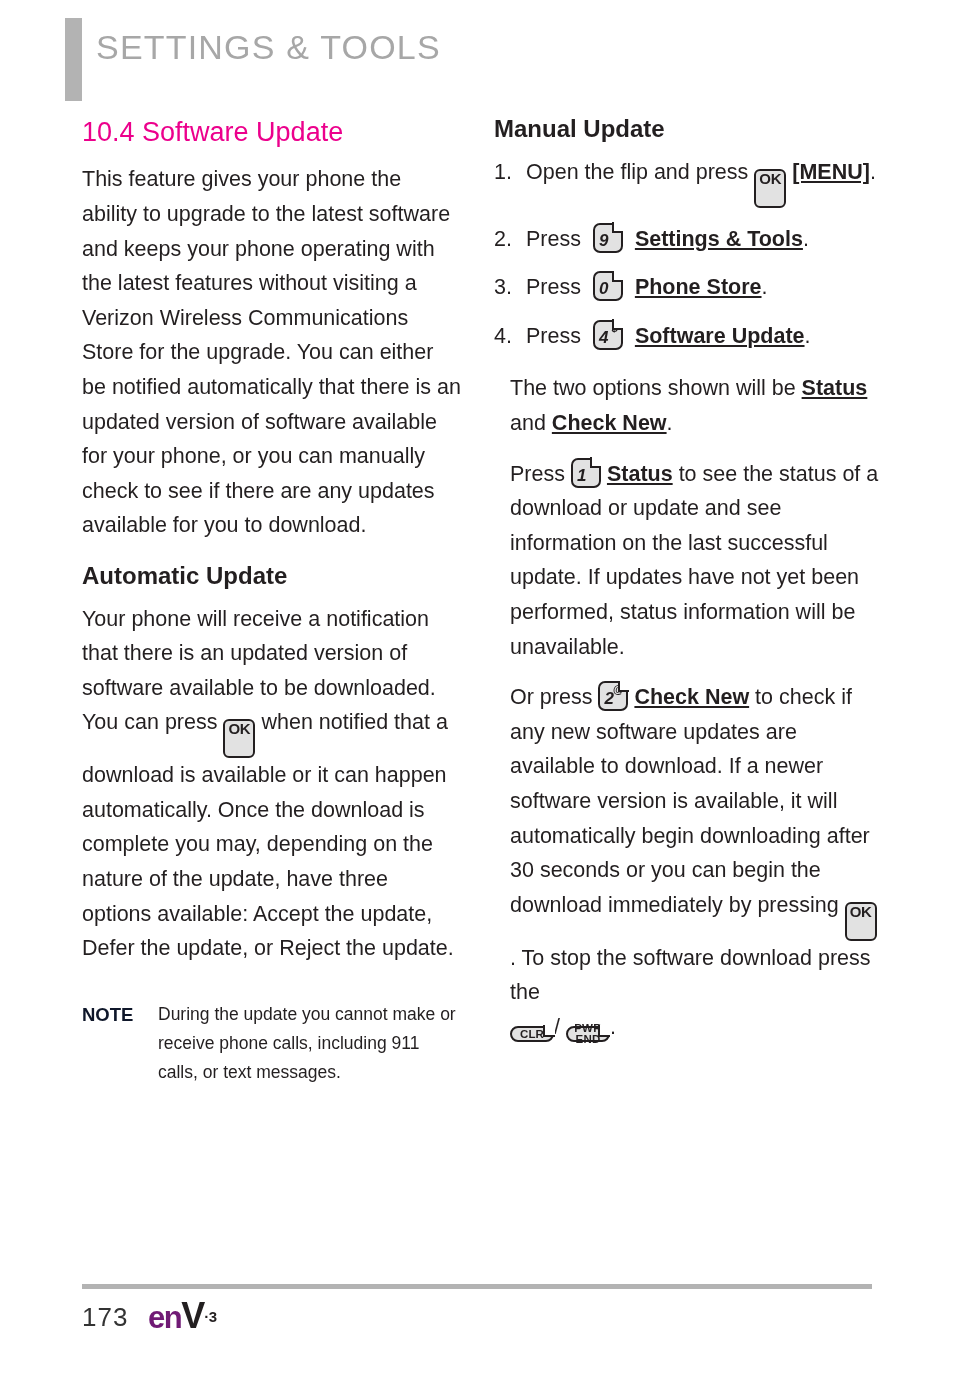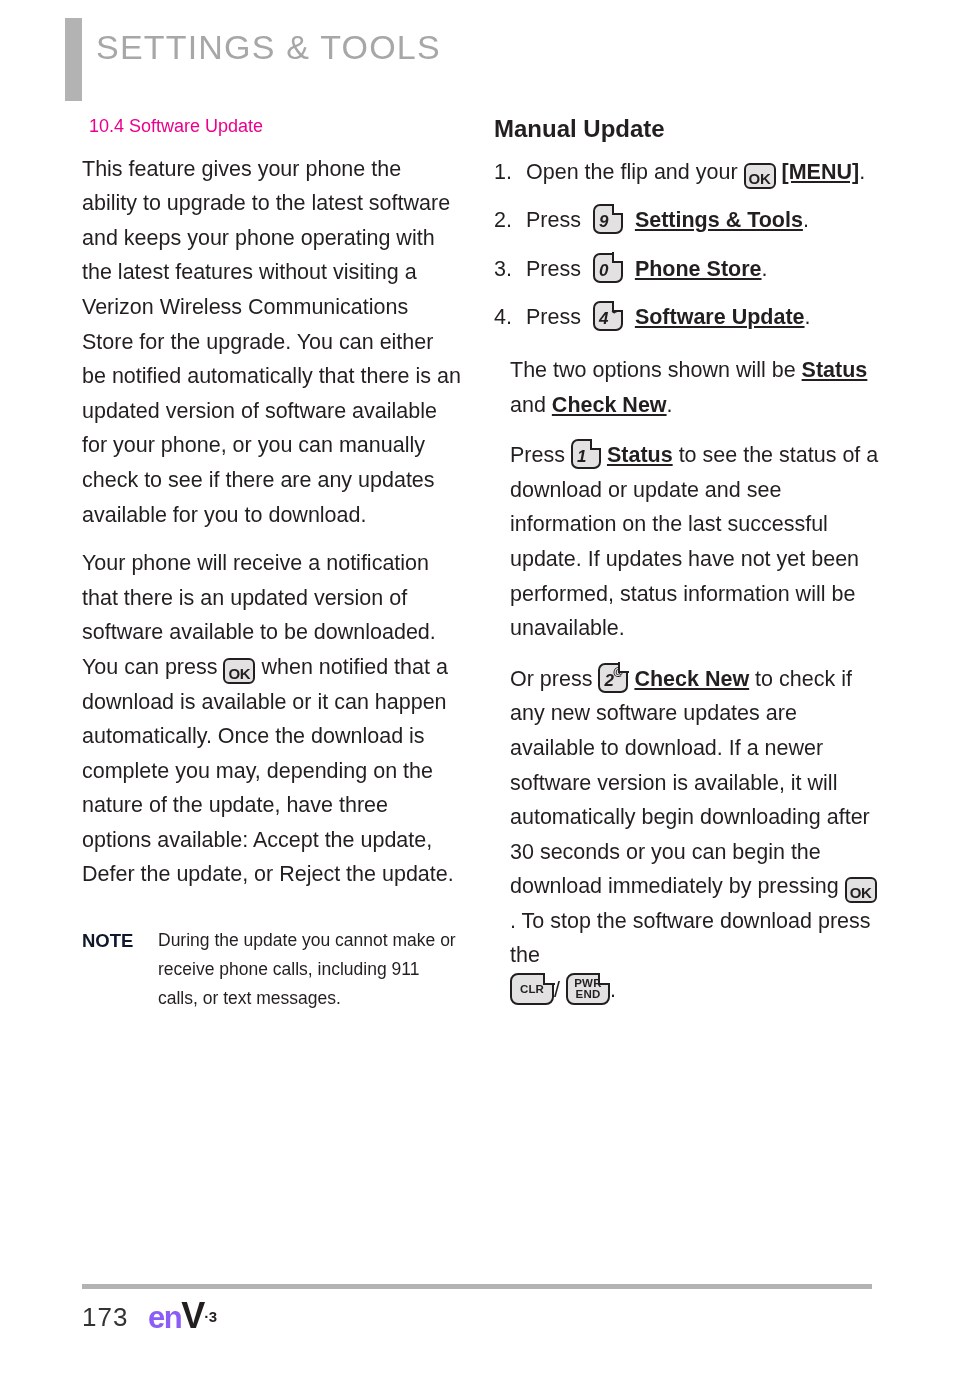--- a/index.html
+++ b/index.html
@@ -52,23 +52,23 @@
   }
   .col {
     position: absolute;
     top: 0;
   }
   .col-left  { left: 82px;  width: 380px; }
   .col-right { left: 494px; width: 386px; }
 
   .section-title {
     color: #ec008c;
-    font-size: 18px;
+    font-size: 27px;
     font-weight: 400;
-    margin: 8px 0 14px 7px;
+    margin: 8px 0 14px 0;
     line-height: 1.2;
   }
 
   p.body {
     font-size: 21.5px;
     line-height: 34.6px;
     margin: 0 0 14px 0;
     font-weight: 400;
   }
 
@@ -115,25 +115,24 @@
     background: #e2e2e2;
     border: 2.5px solid #231f20;
     font-weight: bold;
     text-align: center;
     color: #231f20;
     line-height: 1;
   }
   
   .key.ok {
     width: 32px;
-    height: 26px;
+    height: 39px;
     border-radius: 6px;
     font-size: 15px;
     letter-spacing: -0.3px;
-    padding-top: 6px;
   }
   
   .key.numkey {
     width: 30px;
     height: 30px;
     border-radius: 7px 2px 7px 7px;
     font-size: 0;
     vertical-align: -7px;
   }
   .key.numkey .d {
@@ -161,21 +160,21 @@
     width: 9px;
     height: 9px;
     background: #ffffff;
     border-left: 2.5px solid #231f20;
     border-bottom: 2.5px solid #231f20;
     transform: translate(0,0);
   }
   
   .key.wide {
     width: 44px;
-    height: 32px;
+    height: 16px;
     border-radius: 8px 3px 8px 8px;
     vertical-align: -8px;
     font-size: 0;
   }
   .key.wide .lbl {
     position: absolute;
     left: 0;
     right: 0;
     top: 50%;
     transform: translateY(-50%);
@@ -242,21 +241,21 @@
     position: absolute;
     left: 66px;
     top: 0px;
     height: 40px;
     white-space: nowrap;
   }
   .logo .en {
     font-size: 31px;
     font-weight: 600;
     letter-spacing: -1.5px;
-    color: #8b5cf6;
+    color: #701a75;
     vertical-align: baseline;
   }
   .logo .v {
     font-size: 36px;
     font-weight: 800;
     color: #231f20;
     letter-spacing: -1px;
   }
   .logo .sup {
     font-size: 15px;
@@ -275,37 +274,38 @@
 </div>
 
 <div class="columns">
 
   <div class="col col-left">
 
     <h2 class="section-title">10.4 Software Update</h2>
 
     <p class="body">This feature gives your phone the ability to upgrade to the latest software and keeps your phone operating with the latest features without visiting a Verizon Wireless Communications Store for the upgrade. You can either be notified automatically that there is an updated version of software available for your phone, or you can manually check to see if there are any updates available for you to download.</p>
 
+    <h3 class="subhead">Automatic Update</h3>
 
     <p class="body"><span>Your phone will receive a notification that there is an updated version of software available to be downloaded. You can press</span> <span class="key ok">OK</span> <span>when notified that a download is available or it can happen automatically. Once the download is complete you may, depending on the nature of the update, have three options available: Accept the update, Defer the update, or Reject the update.</span></p>
 
     <div class="note">
       <span class="note-label">NOTE</span>
       <span>During the update you cannot make or receive phone calls, including 911 calls, or text messages.</span>
     </div>
   </div>
 
   <div class="col col-right">
 
     <h3 class="subhead" style="margin-top:4px">Manual Update</h3>
 
     <ol class="steps">
 
       <li>
-        <span class="num">1.</span><span>Open the flip and your</span> <span class="key ok">OK</span> <b>[MENU]</b><span>.</span>
+        <span class="num">1.</span><span>Open the flip and press</span> <span class="key ok">OK</span> <b>[MENU]</b><span>.</span>
       </li>
 
       <li>
         <span class="num">2.</span><span>Press</span>&nbsp; <span class="key numkey"><span class="d">9</span><span class="s">‘</span></span>&nbsp; <b>Settings &amp; Tools</b><span>.</span>
       </li>
 
       <li>
         <span class="num">3.</span><span>Press</span>&nbsp; <span class="key numkey"><span class="d">0</span><span class="s">’</span></span>&nbsp; <b>Phone Store</b><span>.</span>
       </li>
 

